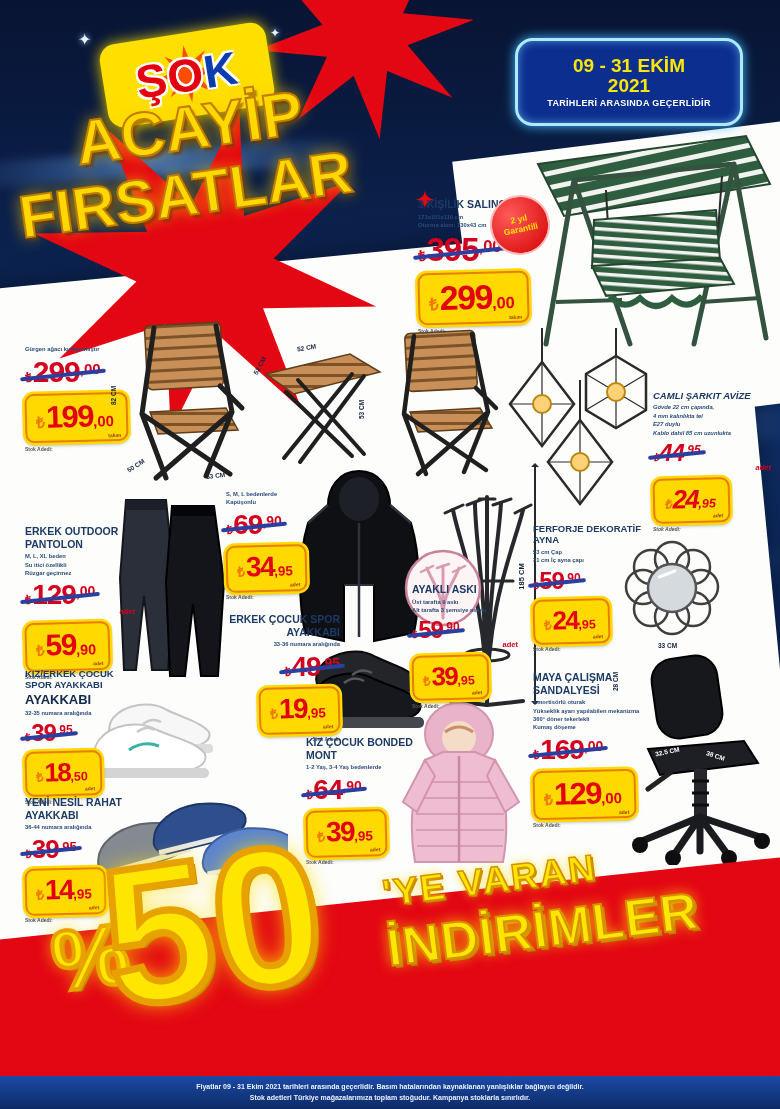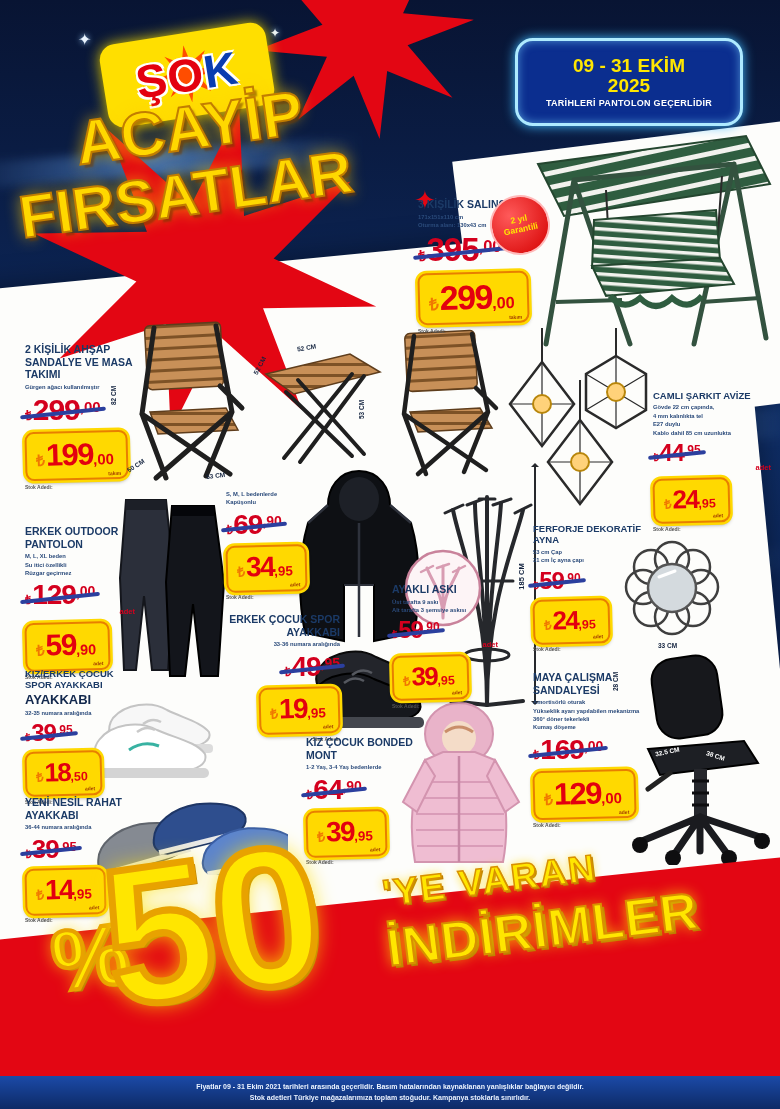--- a/index.html
+++ b/index.html
@@ -67,24 +67,24 @@
     color:#e3000f;font-weight:900;padding:7px 12px 9px 9px;margin-top:6px;line-height:.95;transform:rotate(-1.5deg);white-space:nowrap;}
   .nb .cur{font-size:.5em;color:#f07800;margin-right:1px;}
   .nb .ni{letter-spacing:-1.5px;}
   .nb .nd{font-size:.48em;vertical-align:.6em;}
   .nb .nd::before{content:",";}
   .nb .nunit{position:absolute;right:5px;bottom:2px;font-size:5px;color:#a33c00;font-weight:bold;}
   .stock{font-size:5px;color:#555;margin-top:3px;font-weight:bold;}
   
   .c0{left:418px;top:198px;width:158px;}.c0 .op{font-size:33px;}.c0 .nb{font-size:34px;}
   .c1{left:25px;top:343px;width:108px;}.c1 .op{font-size:30px;}.c1 .nb{font-size:31px;}
-  .c2{left:653px;top:390px;width:122px;}.c2 .pname{font-size:9.5px;}.c2 .op{font-size:24px;}.c2 .nb{font-size:26px;}
+  .c2{left:653px;top:390px;width:122px;font-style:italic;}.c2 .pname{font-size:9.5px;}.c2 .op{font-size:24px;}.c2 .nb{font-size:26px;}
   .c3{left:25px;top:525px;width:114px;}.c3 .op{font-size:28px;}.c3 .nb{font-size:30px;}
   .c4{left:226px;top:488px;width:108px;}.c4 .op{font-size:28px;}.c4 .nb{font-size:28px;}
-  .c5{left:392px;top:583px;width:110px;}.c5 .op{font-size:24px;}.c5 .nb{font-size:26px;}
+  .c5{left:412px;top:583px;width:110px;}.c5 .op{font-size:24px;}.c5 .nb{font-size:26px;}
   .c6{left:533px;top:523px;width:114px;}.c6 .pname{font-size:9.5px;}.c6 .op{font-size:24px;}.c6 .nb{font-size:26px;}
   .c7{left:226px;top:613px;width:114px;text-align:right;}.c7 .op{font-size:28px;}.c7 .nb{font-size:28px;}
   .c8{left:25px;top:668px;width:114px;}.c8 .pname{font-size:9.5px;}.c8 .op{font-size:24px;}.c8 .nb{font-size:26px;}
   .c9{left:306px;top:736px;width:114px;}.c9 .op{font-size:28px;}.c9 .nb{font-size:28px;}
   .c10{left:533px;top:671px;width:122px;}.c10 .op{font-size:28px;}.c10 .nb{font-size:31px;}
   .c11{left:25px;top:796px;width:114px;}.c11 .op{font-size:26px;}.c11 .nb{font-size:28px;}
   
   .badge{position:absolute;left:490px;top:195px;width:56px;height:56px;border-radius:50%;z-index:31;
     background:radial-gradient(circle at 35% 30%,#ff5a5a,#d50000);color:#ffe600;font-size:8.5px;font-weight:900;
     display:flex;align-items:center;justify-content:center;text-align:center;transform:rotate(-12deg);
@@ -136,22 +136,22 @@
     <span class="l1">Ş</span>
     <span class="l2">O</span>
     <span class="l3">K</span>
   </div>
 
   <div class="headline h1">ACAYİP</div>
   <div class="headline h2">FIRSATLAR</div>
 
   <div class="validity">
     <div class="d1">09 - 31 EKİM</div>
-    <div class="d2">2025</div>
-    <div class="d3">TARİHLERİ PANTOLON GEÇERLİDİR</div>
+    <div class="d2">2021</div>
+    <div class="d3">TARİHLERİ ARASINDA GEÇERLİDİR</div>
   </div>
 
   <svg class="img" style="left:530px;top:132px;" width="245" height="228" viewBox="0 0 245 228">
     <defs>
       <pattern id="cv" width="14" height="14" patternUnits="userSpaceOnUse" patternTransform="rotate(78)">
         <rect width="14" height="14" fill="#2f5d40"></rect>
           <rect width="5" height="14" fill="#f2f2ee"></rect>
       </pattern>
       <pattern id="ch" width="12" height="9" patternUnits="userSpaceOnUse" patternTransform="rotate(4)">
         <rect width="12" height="9" fill="#2f5d40"></rect>
@@ -324,21 +324,20 @@
     <div class="nb">
         <span class="cur">₺</span>
         <span class="ni">299</span>
         <span class="nd">00</span>
         <span class="nunit">takım</span>
       </div>
     <div class="stock">Stok Adedi:</div>
   </div>
 
   <div class="card c1">
-    <div class="pname">2 KİŞİLİK AHŞAP SANDALYE VE MASA TAKIMI</div>
     <div class="pdesc">Gürgen ağacı kullanılmıştır</div>
     <div class="op"><span class="cur">₺</span><span class="oi">299</span><span class="od">00</span><span class="strike"></span></div><br>
     <div class="nb">
         <span class="cur">₺</span>
         <span class="ni">199</span>
         <span class="nd">00</span>
         <span class="nunit">takım</span>
       </div>
     <div class="stock">Stok Adedi:</div>
   </div>

